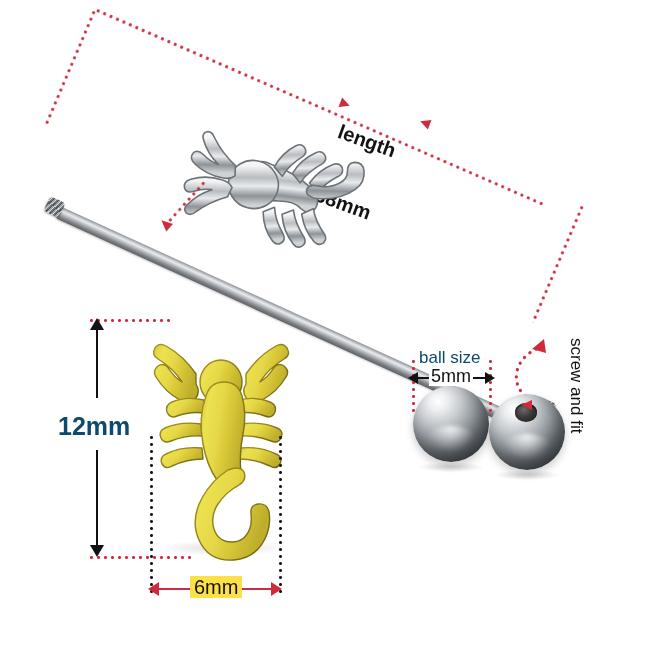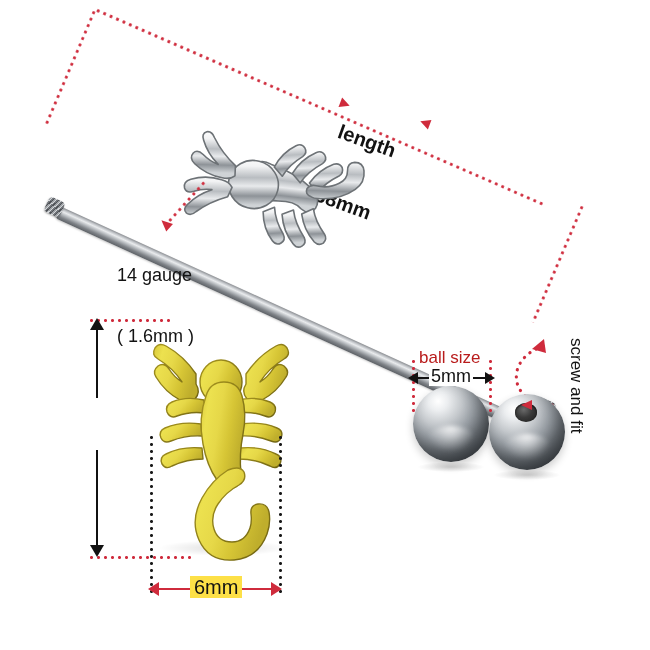--- a/index.html
+++ b/index.html
@@ -20,21 +20,21 @@
 
   
   .abs { position: absolute; }
   .lbl {
     position: absolute;
     white-space: pre;
     line-height: 1.12;
     font-family: "Liberation Sans", sans-serif;
   }
   .black { color: #121212; }
-  .red   { color: #b91c1c; }
+  .red   { color: #0c4a6e; }
 
   
   .dotline-h {
     position: absolute;
     height: 3px;
     background-image: radial-gradient(circle, #cf2b3c 1.3px, rgba(0,0,0,0) 1.6px);
     background-size: 7px 3px;
     background-repeat: repeat-x;
   }
   .dotline-v {
@@ -226,24 +226,20 @@
         <path d="M138 79 q6 15 19 24 q5 3 9 -1 q3 -5 -1 -9 q-12 -10 -17 -22 z"></path>
 
         <path d="M150 60 q22 -4 34 -18 q8 -9 4 -20 q-3 -8 -11 -6 q-7 2 -5 10 q2 8 -5 14 q-9 8 -22 8 q-6 0 -8 5 q-1 6 6 7 q3 1 7 0 z"></path>
       </g>
     </svg>
   </div>
 
   <div class="dotline-h dotline-rot" style="left:168px; top:221px; width:56px; transform: rotate(-48deg);"></div>
   <div class="arrowhead" style="left:160px; top:219px; border-top:5px solid transparent; border-bottom:5px solid transparent; border-right:11px solid #cf2b3c; transform: rotate(42deg);"></div>
 
-  <div class="lbl black" style="left:117px; top:225px; font-size:18px; font-weight:400;">
-    <div>14 gauge</div>
-    <div>( 1.6mm )</div>
-  </div>
 
   <svg class="abs" style="left:500px; top:320px; width:110px; height:110px; overflow:visible;">
     <path d="M52 85 C 8 84, 4 38, 44 26" fill="none" stroke="#cf2b3c" stroke-width="3.2" stroke-linecap="round" stroke-dasharray="0.2 7"></path>
     <polygon points="44,19 32,29 46,33" fill="#cf2b3c"></polygon>
   </svg>
   <div class="lbl black" style="left:586px; top:338px; font-size:17px; font-weight:400; transform: rotate(90deg); transform-origin: 0 0;">screw and fit</div>
 
   <div class="ball-shadow" style="left:418px; top:462px;"></div>
   <div class="ball-shadow" style="left:494px; top:470px;"></div>
 
@@ -306,20 +302,21 @@
   </div>
 
   <div class="dotline-h" style="left:88px; top:319px; width:85px;"></div>
   <div class="dotline-h" style="left:88px; top:556px; width:105px;"></div>
 
   <div class="arrline-v" style="left:96px; top:325px; height:73px;"></div>
   <div class="arrline-v" style="left:96px; top:450px; height:104px;"></div>
   <div class="arrowhead" style="left:90px; top:318px; border-left:7px solid transparent; border-right:7px solid transparent; border-bottom:12px solid #121212;"></div>
   <div class="arrowhead" style="left:90px; top:545px; border-left:7px solid transparent; border-right:7px solid transparent; border-top:12px solid #121212;"></div>
 
+  <div class="lbl red" style="left:58px; top:412px; font-size:25px; font-weight:700;">12mm</div>
 
   <div class="dotline-v blk" style="left:150px; top:434px; height:162px;"></div>
   <div class="dotline-v blk" style="left:279px; top:434px; height:162px;"></div>
 
   <div class="arrline-h" style="left:156px; top:588px; width:118px;"></div>
   <div class="arrowhead" style="left:148px; top:582px; border-top:7px solid transparent; border-bottom:7px solid transparent; border-right:11px solid #cf2b3c;"></div>
   <div class="arrowhead" style="left:271px; top:582px; border-top:7px solid transparent; border-bottom:7px solid transparent; border-left:11px solid #cf2b3c;"></div>
   <div class="lbl black" style="left:190px; top:576px; font-size:20px; font-weight:400; background:#fde047; padding:0 4px;">6mm</div>
 
 </div>

